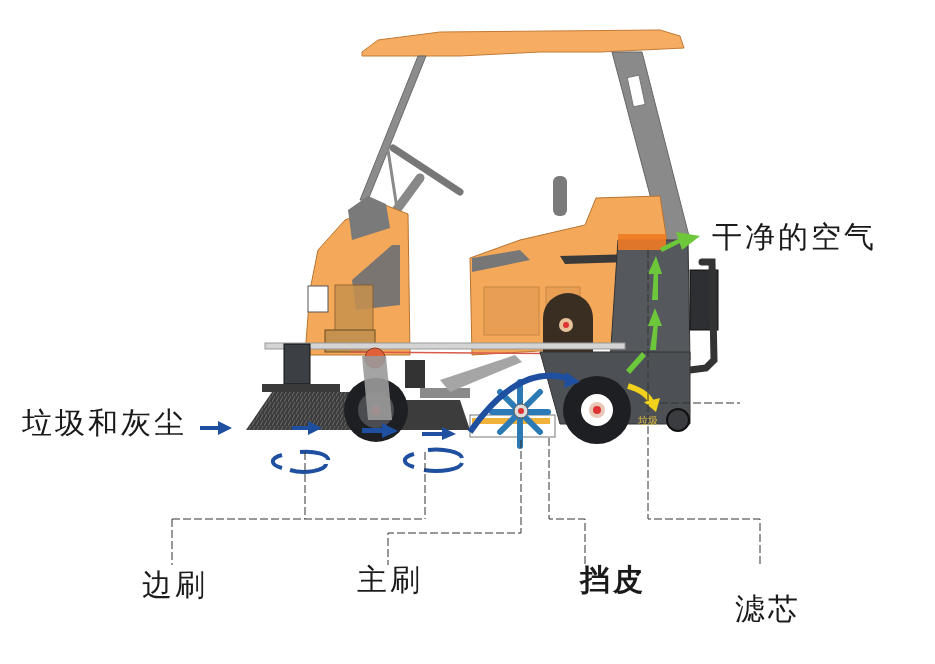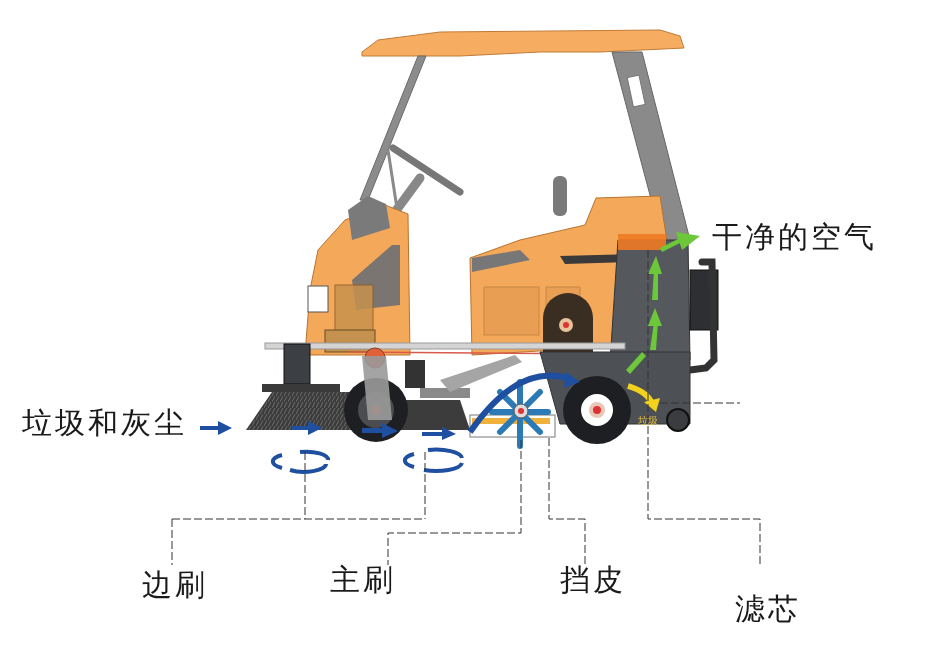--- a/index.html
+++ b/index.html
@@ -159,18 +159,18 @@
 
     <path d="M521 440 L521 533 L388 533 L388 565"></path>
 
     <path d="M549 438 L549 519 L585 519 L585 565"></path>
   </g>
 </svg>
 
 <div class="label" style="left:22px; top:408px;">垃圾和灰尘</div>
 <div class="label" style="left:712px; top:222px;">干净的空气</div>
 <div class="label" style="left:142px; top:570px;">边刷</div>
-<div class="label" style="left:330px; top:565px;">主刷</div>
-<div class="label" style="left:560px; top:565px;">挡皮</div>
+<div class="label" style="left:357px; top:565px;">主刷</div>
+<div class="label" style="left:580px; top:565px;font-weight:bold;">挡皮</div>
 <div class="label" style="left:735px; top:565px;margin-top:29px;">滤芯</div>
 <div class="label" style="left:638px; top:416px; font-size:10px; letter-spacing:0; color:#e3c040;">垃圾</div>
 
 </div>
 
 </body></html>

